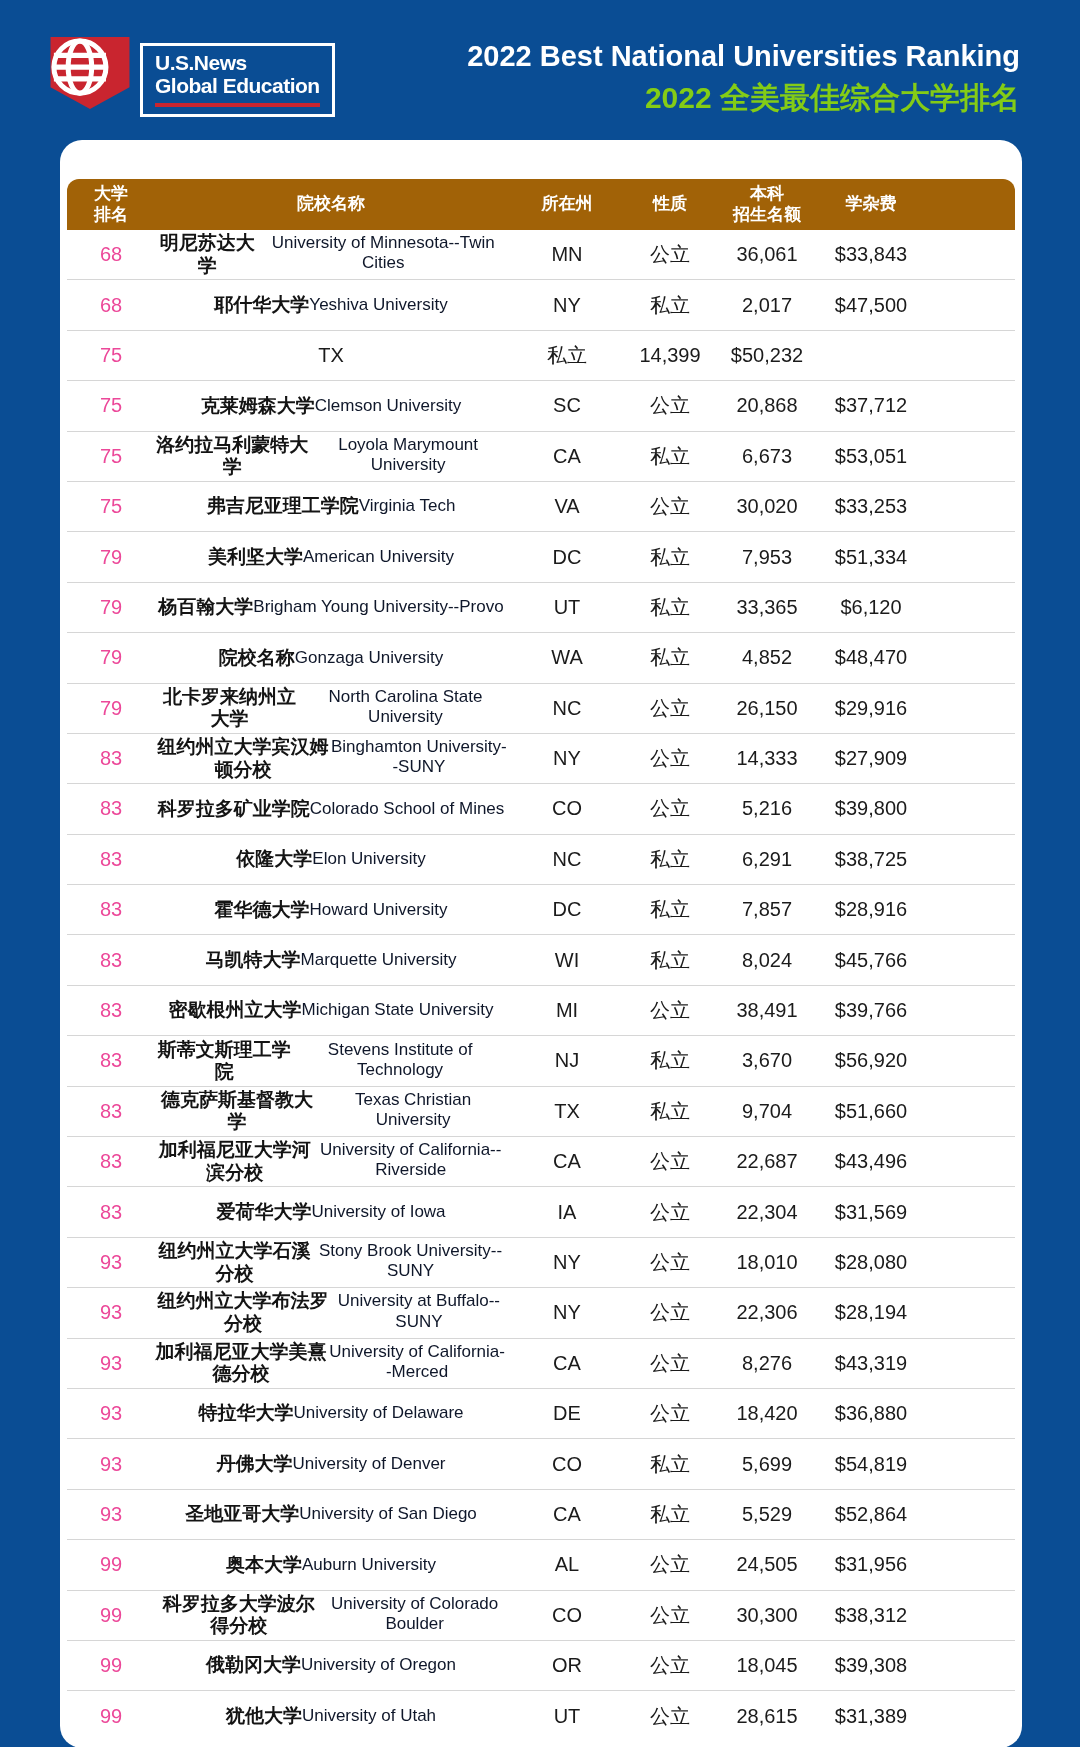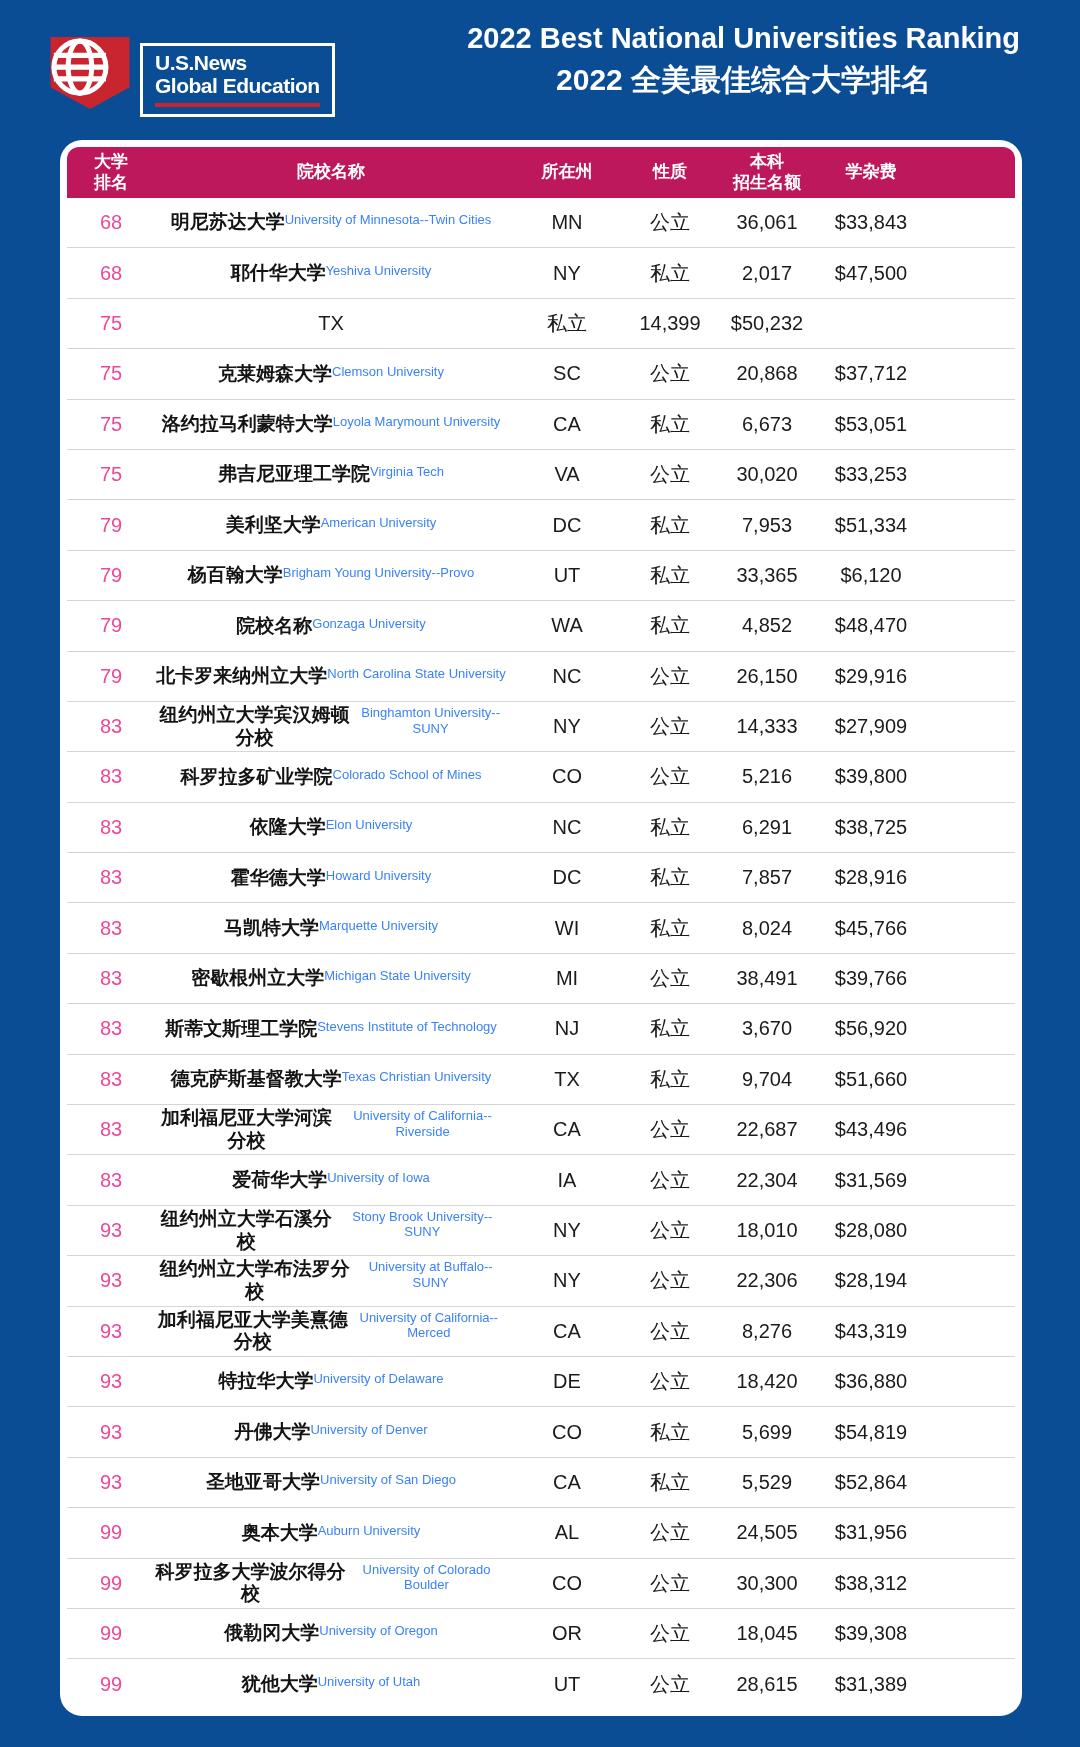--- a/index.html
+++ b/index.html
@@ -15,53 +15,54 @@
   .logo-wrap{position:absolute;left:48px;top:35px;display:flex;align-items:flex-start;}
   .logo-shield{width:84px;height:76px;display:block;}
   .logo-box{
     margin-left:8px;margin-top:8px;
     border:3px solid #ffffff;
     padding:6px 12px 7px 12px;
     min-width:150px;
   }
   .logo-line{color:#ffffff;font-weight:bold;font-size:21px;line-height:1.08;letter-spacing:-0.5px;white-space:nowrap;}
   .logo-redbar{height:4px;background:#c9252f;margin-top:6px;}
-  .title-block{position:absolute;top:20px;right:60px;text-align:center;}
+  .title-block{position:absolute;top:38px;right:60px;text-align:right;}
   .title-en{color:#ffffff;font-weight:bold;font-size:29px;line-height:1.25;letter-spacing:0px;white-space:nowrap;}
-  .title-zh{color:#ffffff;font-weight:bold;font-size:30px;line-height:1.3;margin-top:4px;white-space:nowrap;}
+  .title-zh{color:#84cc16;font-weight:bold;font-size:30px;line-height:1.3;margin-top:4px;white-space:nowrap;}
   
   .table-card{
     position:absolute;left:60px;top:140px;width:962px;
     background:#ffffff;border-radius:22px;
     padding:7px;box-sizing:border-box;
   }
   .thead{
-    background:#be185d;
+    background:#a16207;
     border-radius:12px 12px 0 0;
     height:51px;
+    margin-top:32px;
   }
   .grid-row{
     display:grid;
     grid-template-columns:88px 352px 120px 86px 108px 100px;
     padding-right:94px;
     align-items:center;
   }
   .thead .th{
     color:#ffffff;font-weight:bold;font-size:17px;line-height:1.18;
     text-align:center;white-space:pre-line;
   }
   .thead.grid-row{height:51px;}
   .tbody{}
   .trow{height:49.4px;}
   .trow + .trow{border-top:1px solid #d6d6d6;}
   .td{text-align:center;}
   .td-rank{font-size:20px;color:#ec4899;}
   .td-name{display:flex;flex-direction:row;justify-content:center;line-height:1.18;}
   .name-zh{font-size:19px;font-weight:bold;color:#141414;}
-  .name-en{font-size:13px;color:#3b82f6;margin-top:1px;}
+  .name-en{font-size:17px;color:#0f172a;margin-top:1px;}
   .td-state,.td-type,.td-enroll,.td-tuition{font-size:20px;color:#1b1b1b;}
   .td-type{font-weight:400;}
   .footer-line{
     position:absolute;top:1700px;left:115px;width:888px;height:1px;
     background:rgba(255,255,255,0.14);
   }
 </style>
 </head>
 <body>
 

